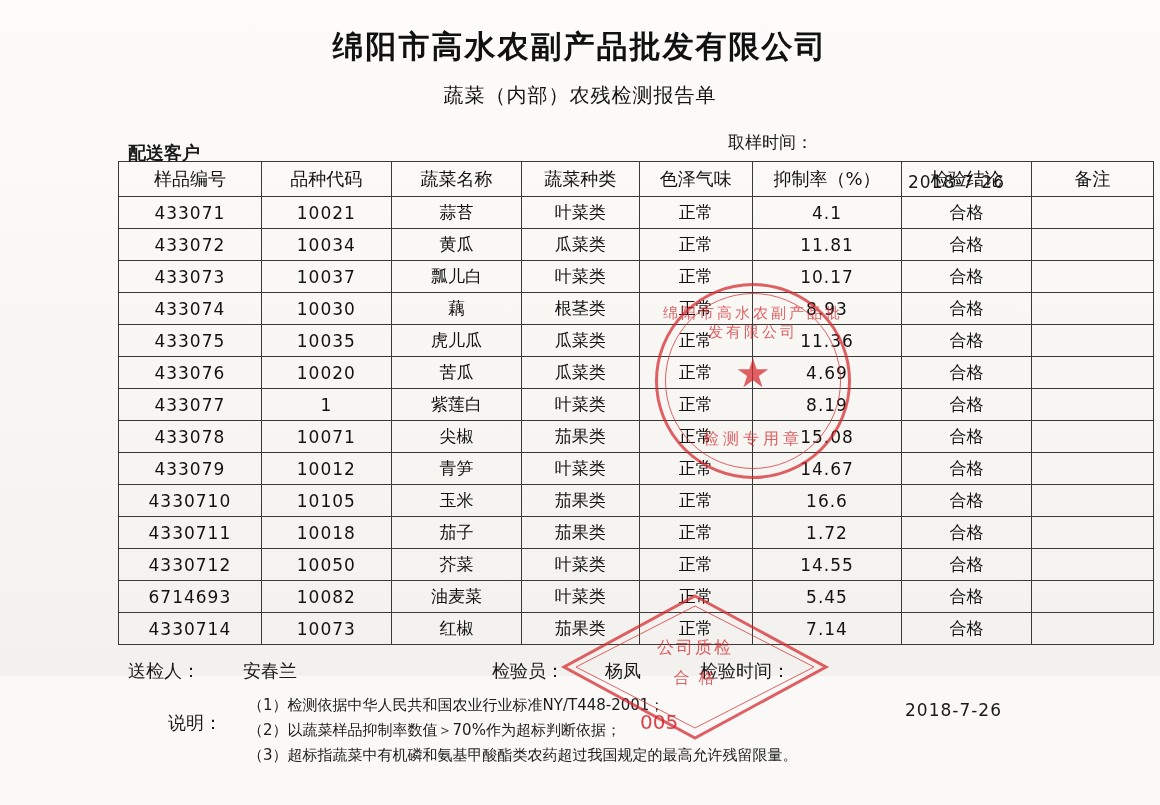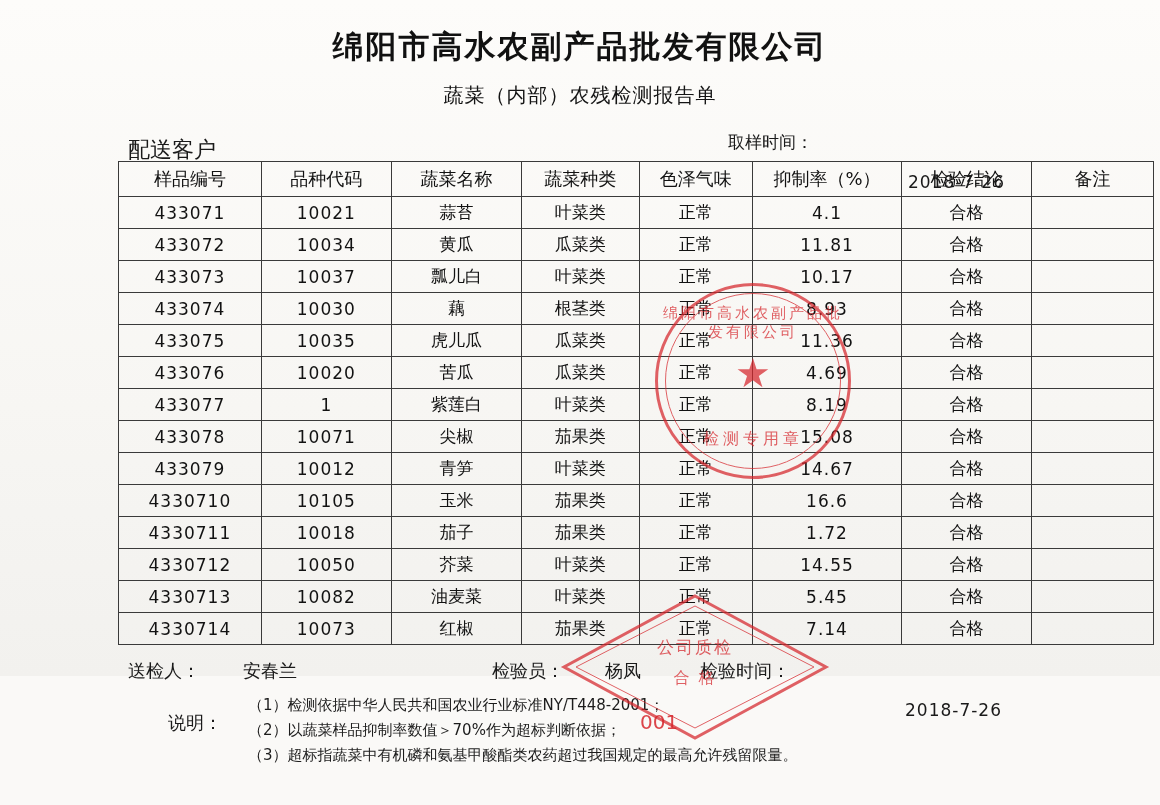--- a/index.html
+++ b/index.html
@@ -37,22 +37,23 @@
     color: #141414;
   }
   .meta-row {
     position: relative;
     height: 30px;
     margin: 18px 0 4px 0;
   }
   .meta-left {
     position: absolute;
     left: 128px;
-    top: 8px;
-    font-size: 22px;
+    top: 14px;
+    font-size: 18px;
+    font-weight: bold;
   }
   .meta-right-label {
     position: absolute;
     left: 728px;
     top: 4px;
     font-size: 17px;
   }
   .meta-right-value {
     position: absolute;
     left: 908px;
@@ -350,21 +351,21 @@
         <td class="num">4330712</td>
         <td class="num">10050</td>
         <td>芥菜</td>
         <td>叶菜类</td>
         <td>正常</td>
         <td class="num">14.55</td>
         <td>合格</td>
         <td></td>
       </tr>
       <tr>
-        <td class="num">4330713</td>
+        <td class="num">6714693</td>
         <td class="num">10082</td>
         <td>油麦菜</td>
         <td>叶菜类</td>
         <td>正常</td>
         <td class="num">5.45</td>
         <td>合格</td>
         <td></td>
       </tr>
       <tr>
         <td class="num">4330714</td>
@@ -405,15 +406,15 @@
   </div>
 
   <div class="stamp-diamond">
     <svg width="270" height="150" viewBox="0 0 270 150">
       <polygon points="135,4 266,75 135,146 4,75" fill="none" stroke="#d6262c" stroke-width="3"></polygon>
       <polygon points="135,14 254,75 135,136 16,75" fill="none" stroke="#d6262c" stroke-width="1"></polygon>
     </svg>
     <div class="d-text1">公司质检</div>
     <div class="d-text2">合 格</div>
   </div>
-  <div class="sig-red" style="left:640px; top:710px; font-size:20px;">001</div>
+  <div class="sig-red" style="left:640px; top:710px; font-size:20px;">005</div>
 
 </div>
 
 </body></html>

